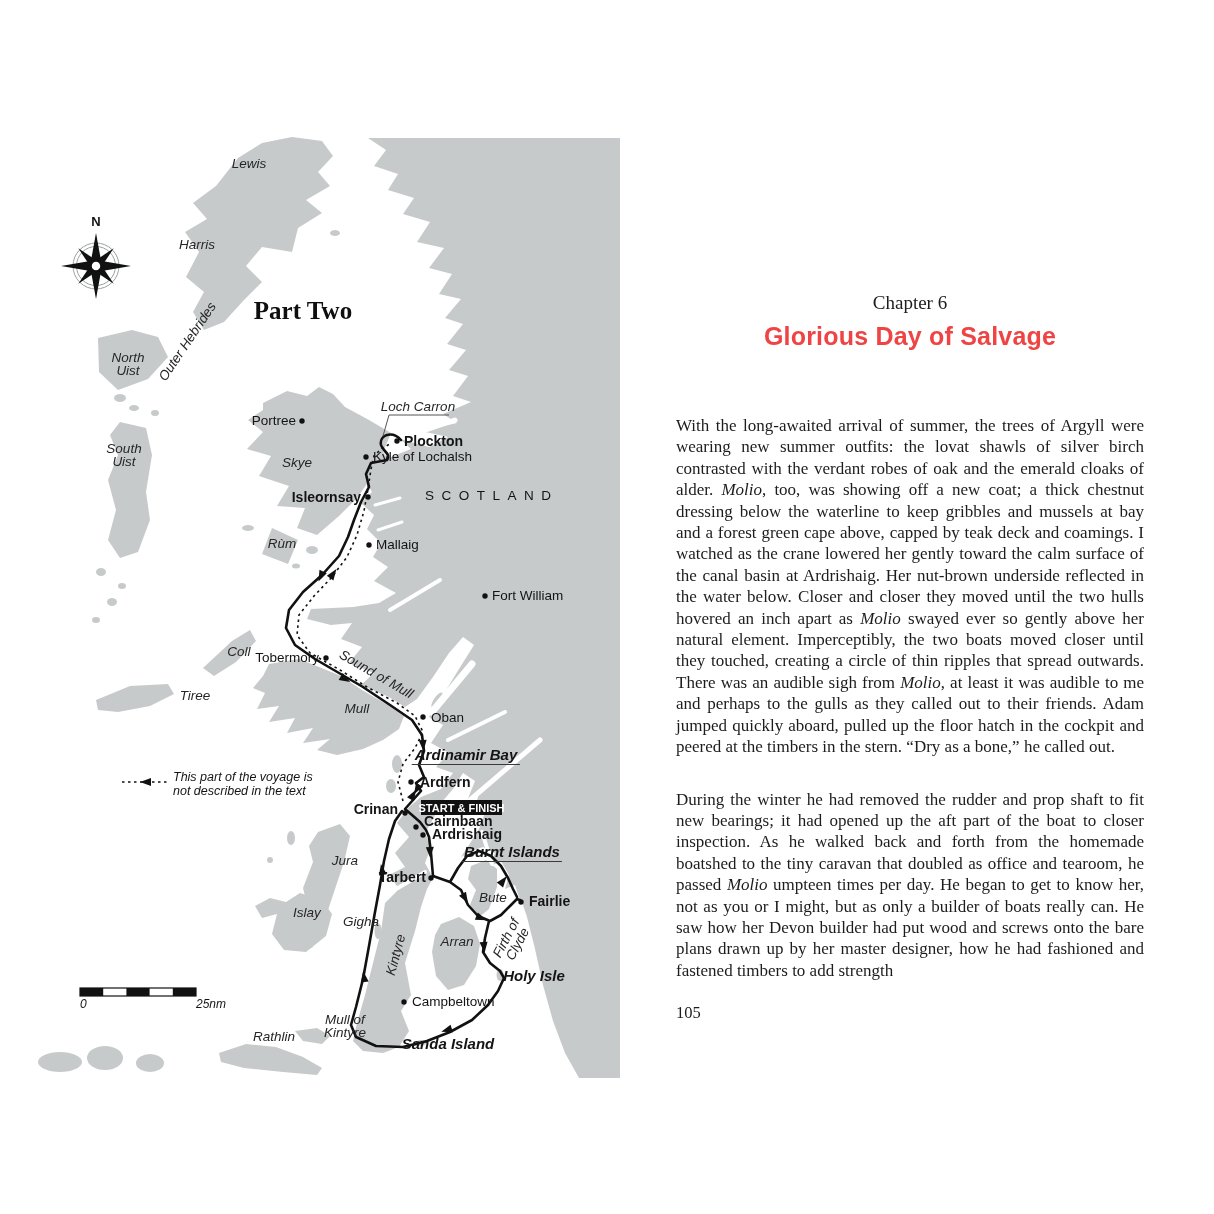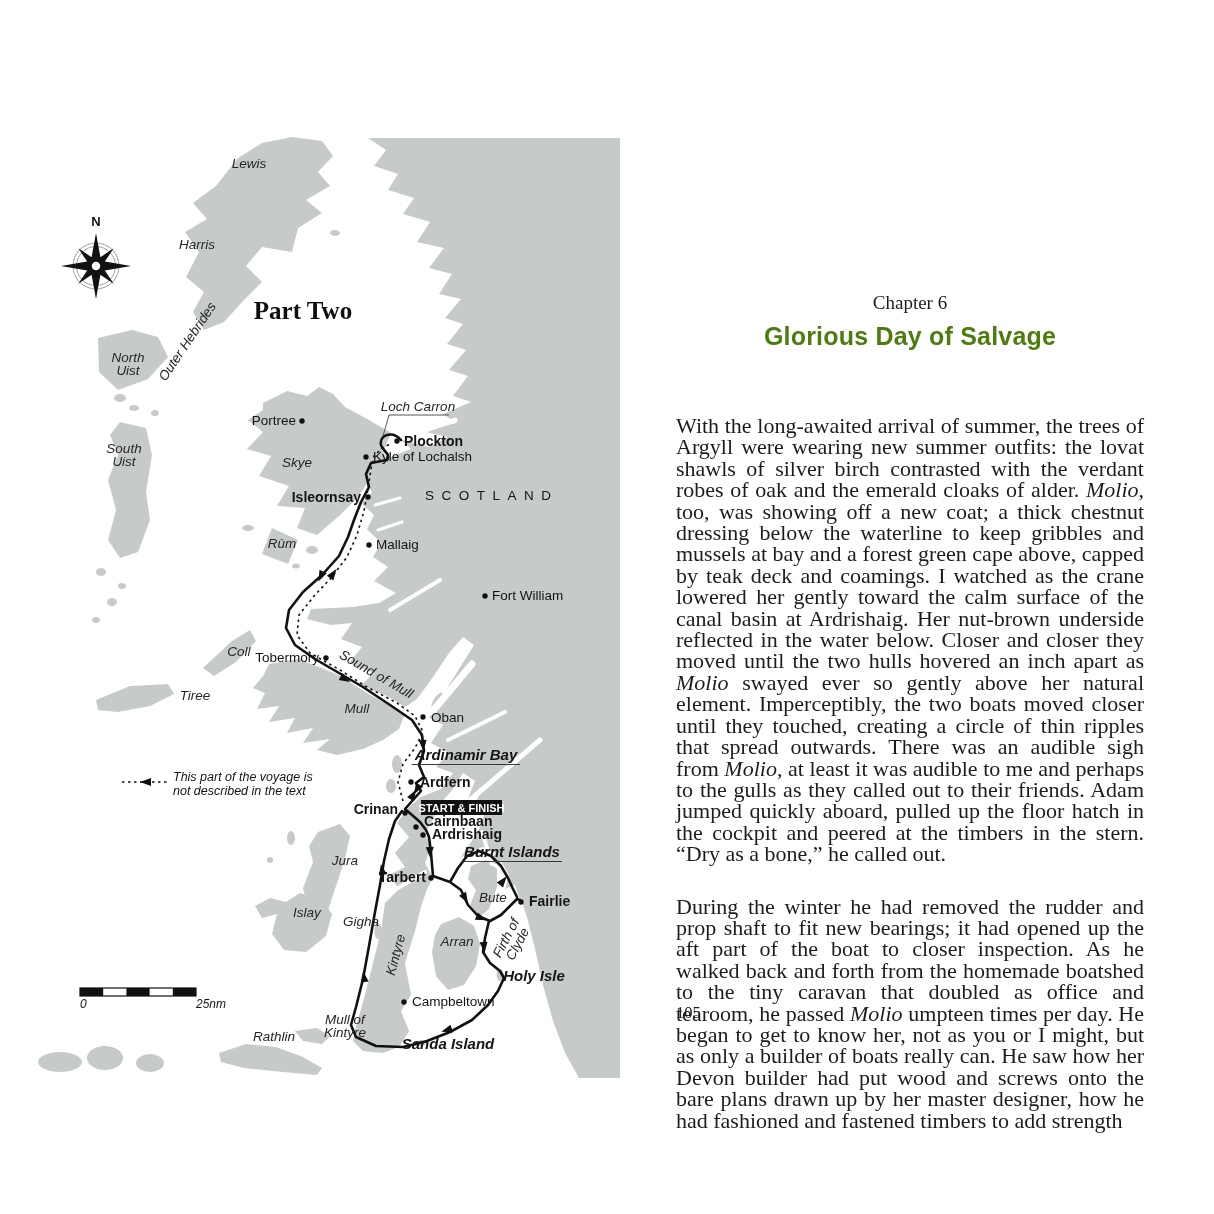--- a/index.html
+++ b/index.html
@@ -15,23 +15,23 @@
   #map-svg .region{font-size:13.5px;letter-spacing:7.5px;}
   #map-svg .part{font-family:"Liberation Serif",serif;font-size:25px;font-weight:bold;fill:#0f0f0f;}
   #map-svg .legend{font-size:12.5px;font-style:italic;}
   #map-svg .scale{font-size:12px;font-style:italic;}
   #map-svg .compass-n{font-size:13px;font-weight:bold;}
   #map-svg .startfinish{font-size:11px;font-weight:bold;fill:#ffffff;font-style:normal;}
   
   #right-page{position:absolute;left:676px;top:292px;width:468px;}
   .chapter-label{font-family:"Liberation Serif",serif;font-size:19px;font-weight:normal;
                  text-align:center;margin:0 0 8px 0;color:#1c1c1c;}
-  .chapter-title{font-size:25px;font-weight:600;text-align:center;margin:0;color:#4d7c0f;
+  .chapter-title{font-size:25px;font-weight:600;text-align:center;margin:0;color:#ef4444;
                  letter-spacing:.2px;}
-  #body-text{margin-top:64px;font-family:"Liberation Serif",serif;font-size:22px;
+  #body-text{margin-top:64px;font-family:"Liberation Serif",serif;font-size:17px;
              line-height:21.4px;text-align:justify;color:#1c1c1c;}
   #body-text p{margin:0;}
   #body-text p + p{margin-top:31px;}
   #page-number{position:absolute;left:676px;top:1003px;width:468px;text-align:left;
                font-family:"Liberation Serif",serif;font-size:16.5px;color:#1c1c1c;}
 </style>
 </head>
 <body>
 
 <div id="spread">

